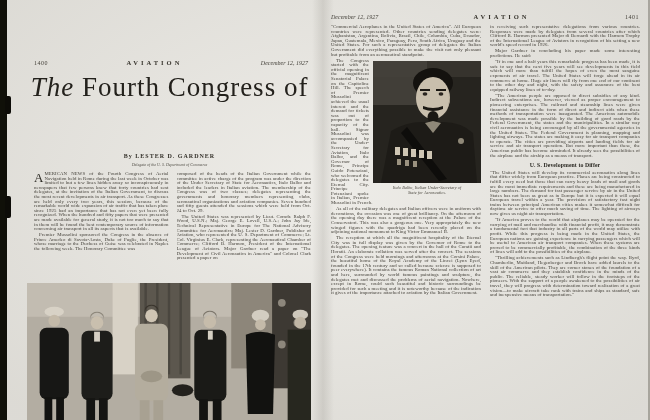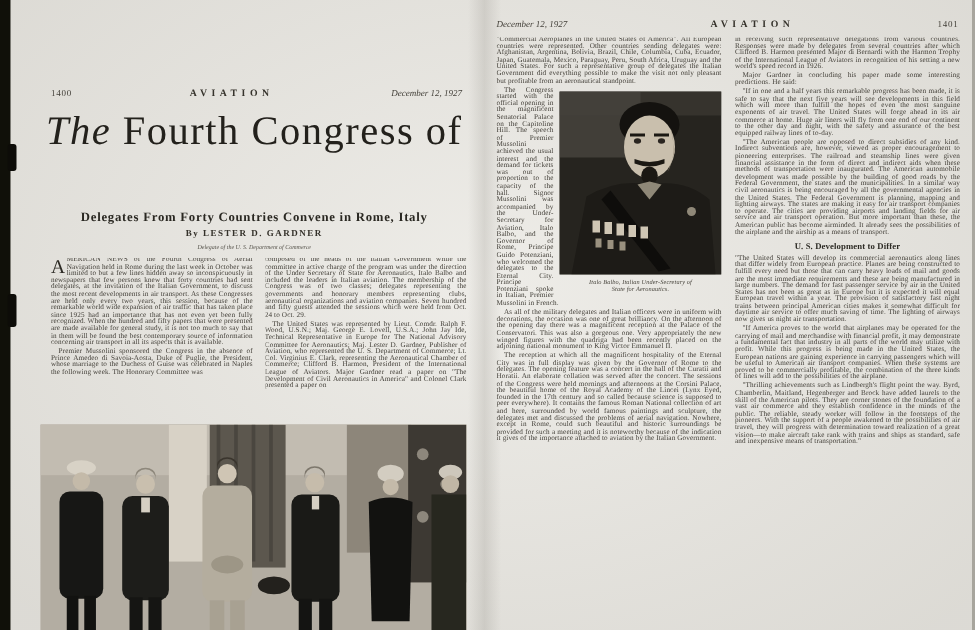--- a/index.html
+++ b/index.html
@@ -71,21 +71,20 @@
     <div class="running-head">
       <span class="folio">1400</span>
       <span class="masthead">AVIATION</span>
       <span class="issue-date">December 12, 1927</span>
     </div>
 
     <div class="title-block">
       <div class="title-line"><span class="title-the">The</span><span> Fourth Congress of</span></div>
     </div>
 
-    <div class="deck">Delegates From Forty Countries Convene in Rome, Italy</div>
     <div class="byline">By LESTER D. GARDNER</div>
     <div class="byline-note">Delegate of the U. S. Department of Commerce</div>
 
     <div class="lp-columns body-text">
       <div class="col">
         <p><span class="drop-cap">A</span><span>MERICAN NEWS of the Fourth Congress of Aerial Navigation held in Rome during the last week in October was limited to but a few lines hidden away so inconspicuously in newspapers that few persons knew that forty countries had sent delegates, at the invitation of the Italian Government, to discuss the most recent developments in air transport.  As these Congresses are held only every two years, this session, because of the remarkable world wide expansion of air traffic that has taken place since 1925 had an importance that has not even yet been fully recognized.  When the hundred and fifty papers that were presented are made available for general study, it is not too much to say that in them will be found the best contemporary source of information concerning air transport in all its aspects that is available.</span></p>
         <p class="indent">Premier Mussolini sponsored the Congress in the absence of Prince Amedeo di Savoia-Aosta, Duke of Puglie, the President, whose marriage to the Duchess of Guise was celebrated in Naples the following week.  The Honorary Committee was</p>
       </div>
       <div class="col">
         <p>composed of the heads of the Italian Government while the committee in active charge of the program was under the direction of the Under Secretary of State for Aeronautics, Italo Balbo and included the leaders in Italian aviation.  The membership of the Congress was of two classes; delegates representing the governments and honorary members representing clubs, aeronautical organizations and aviation companies.  Seven hundred and fifty guests attended the sessions which were held from Oct. 24 to Oct. 29.</p>

